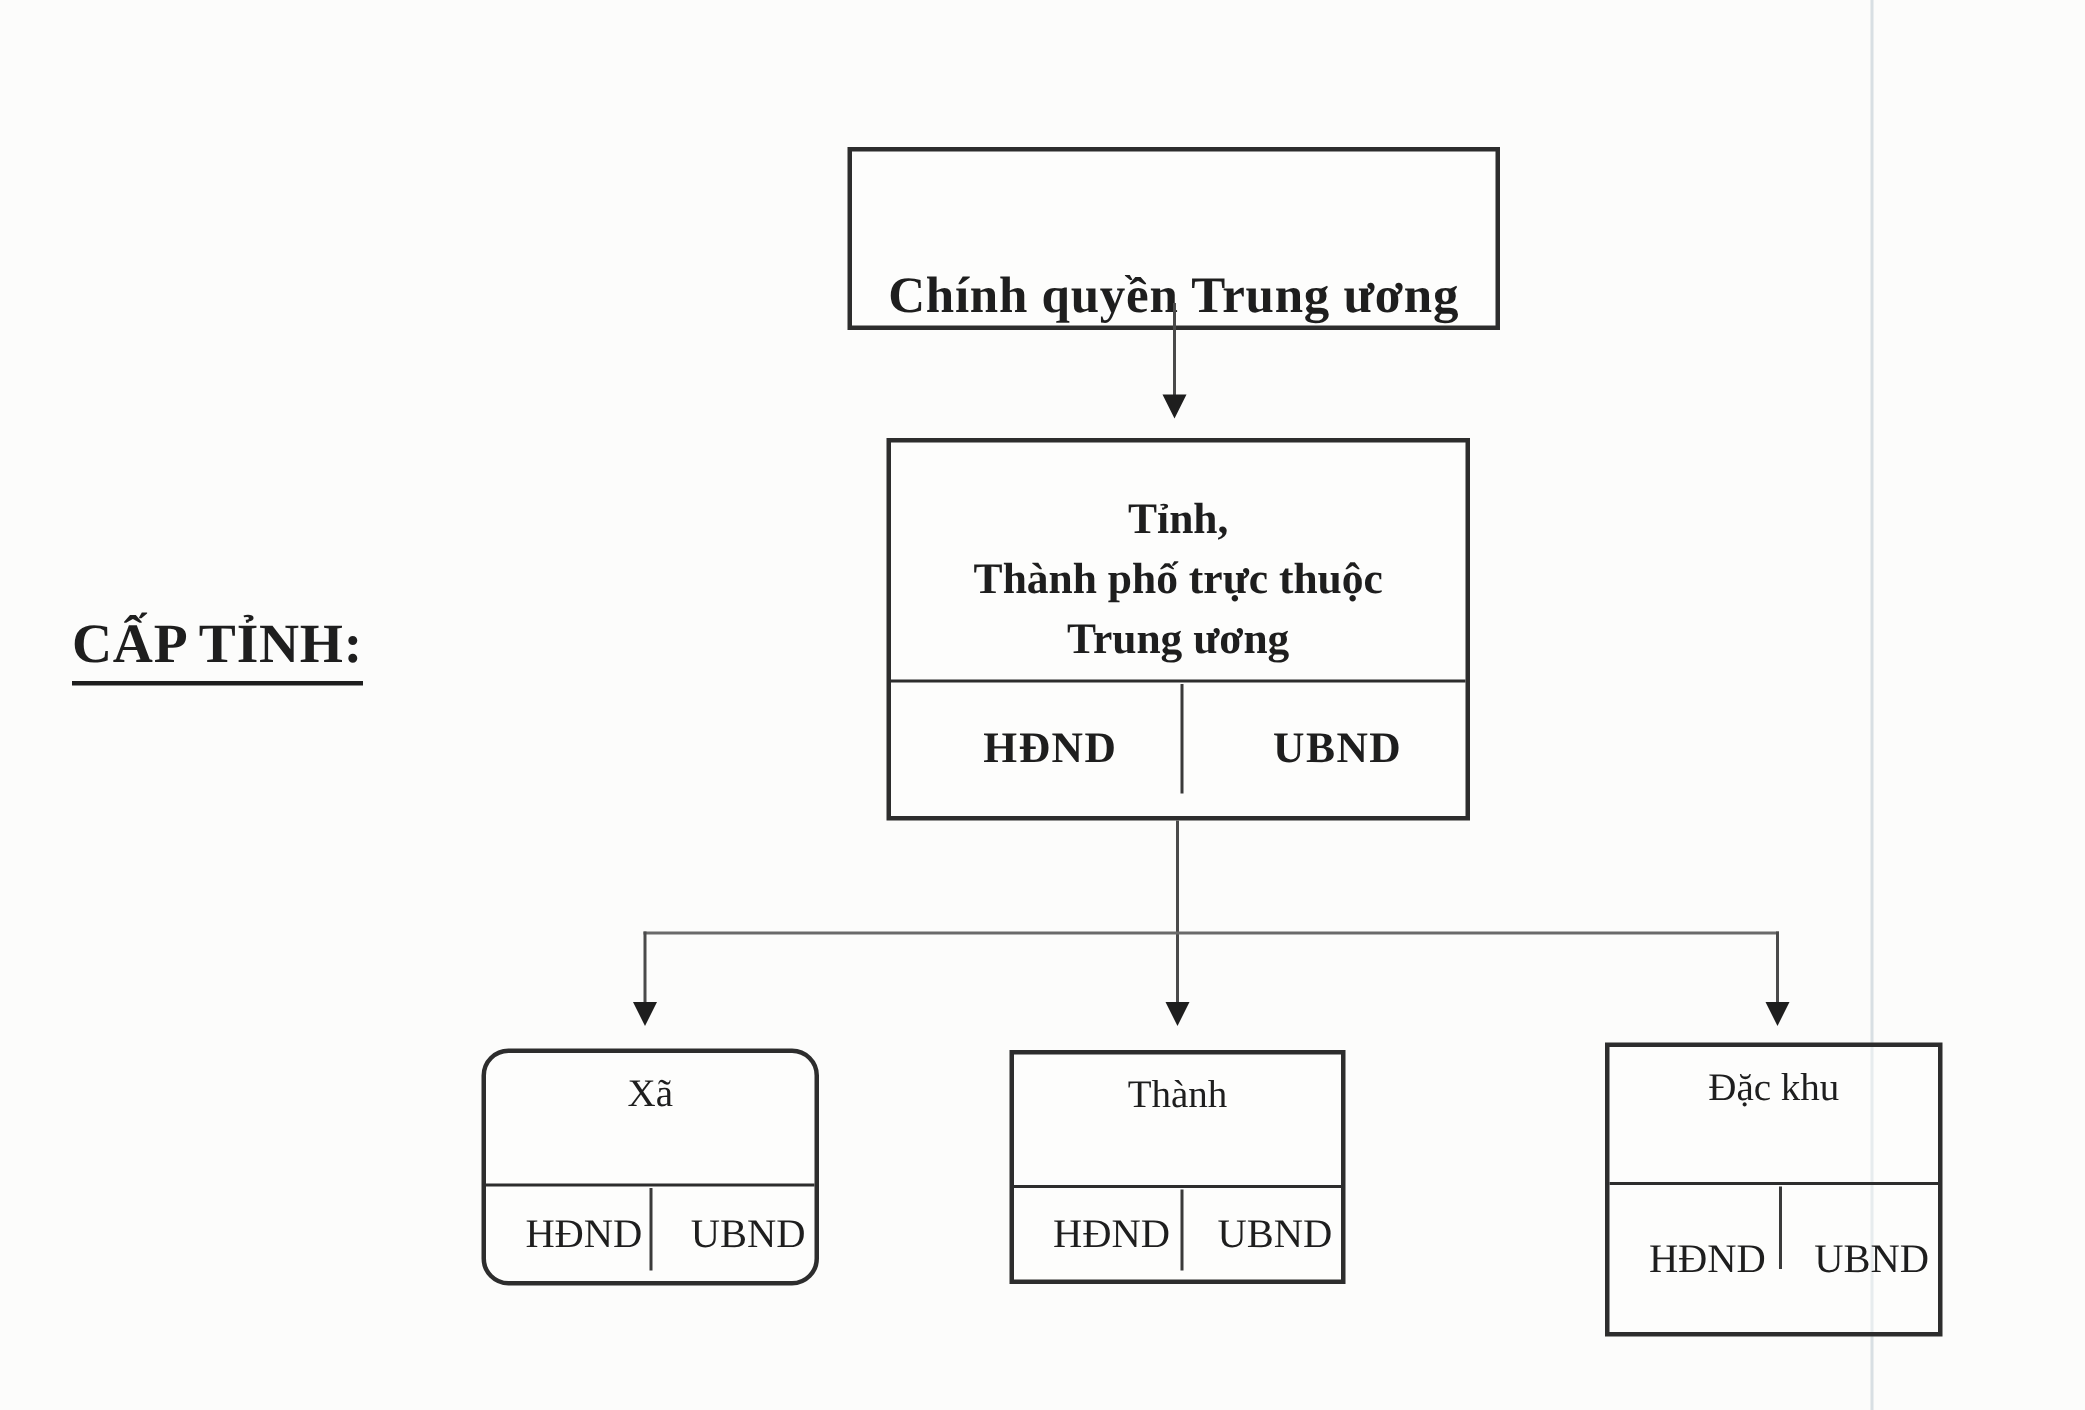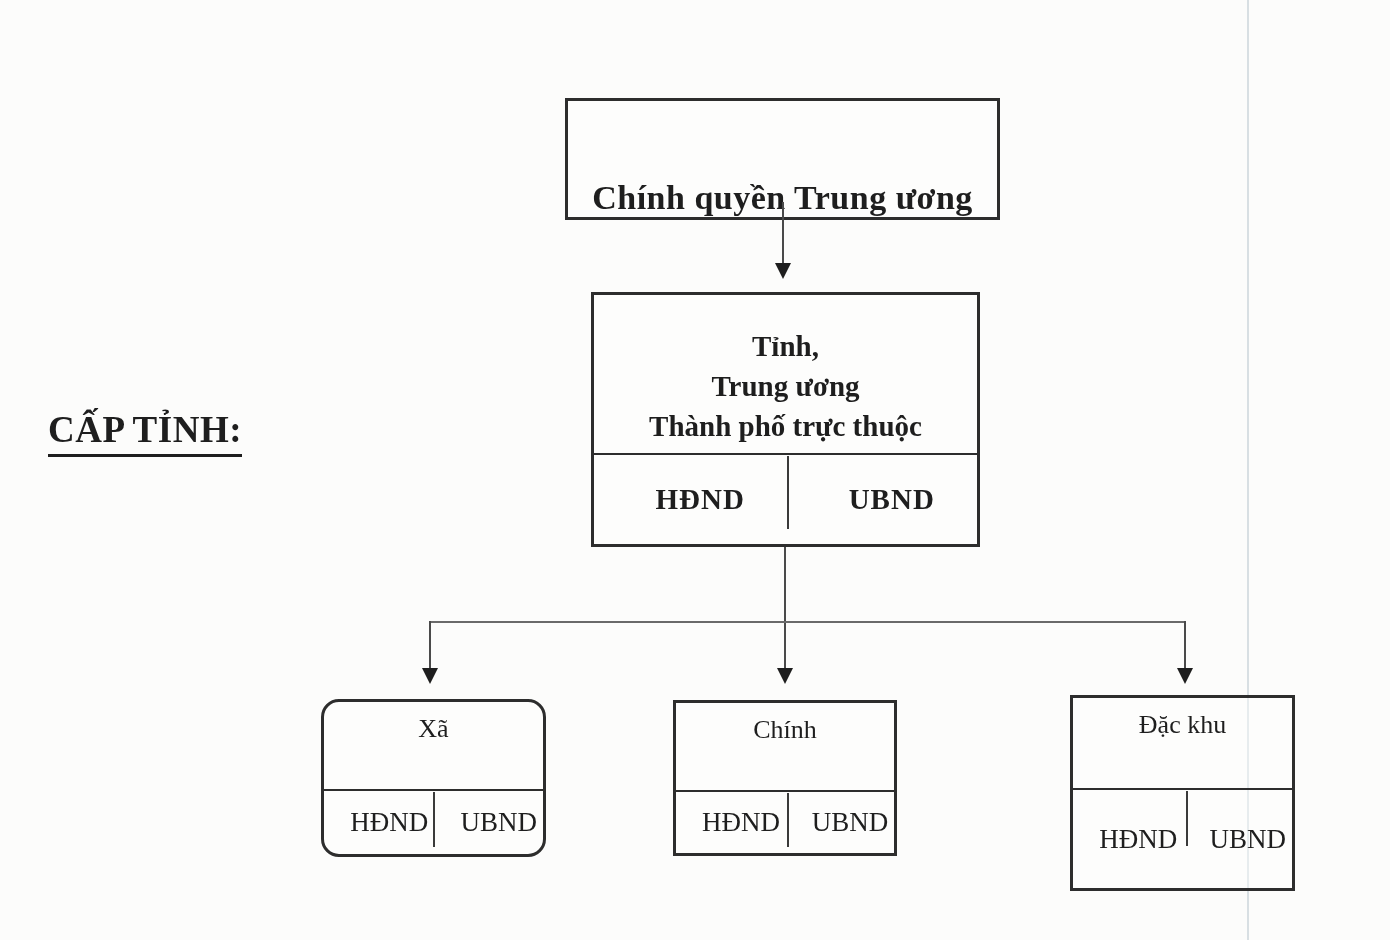--- a/index.html
+++ b/index.html
@@ -88,22 +88,22 @@
   <div class="vline" style="left:782px; top:202px; height:64px;"></div>
   <div class="ahead" style="left:775px; top:263px;"></div>
 
   <div class="side-label" style="left:48px; top:408px;">
     <span>CẤP TỈNH:</span>
   </div>
 
   <div class="box province-box">
     <div class="pname">
       <div>Tỉnh,</div>
+      <div>Thành phố trực thuộc</div>
       <div>Trung ương</div>
-      <div>Thành phố trực thuộc</div>
     </div>
     <div class="hdiv" style="top:158px;"></div>
     <div class="cellrow">
       <div class="cell">HĐND</div>
       <div class="cell">UBND</div>
     </div>
     <div class="vdiv" style="left:193px; top:161px; height:73px;"></div>
   </div>
 
   <div class="vline" style="left:784px; top:547px; height:123px;"></div>
@@ -119,21 +119,21 @@
     <div class="cname">Xã</div>
     <div class="hdiv" style="top:87px;"></div>
     <div class="cellrow" style="top:89px;">
       <div class="cell">HĐND</div>
       <div class="cell">UBND</div>
     </div>
     <div class="vdiv" style="left:109px; top:90px; height:55px;"></div>
   </div>
 
   <div class="box commune-box" style="left:673px; top:700px; width:224px; height:156px;">
-    <div class="cname">Chính</div>
+    <div class="cname">Thành</div>
     <div class="hdiv" style="top:87px;"></div>
     <div class="cellrow" style="top:89px;">
       <div class="cell">HĐND</div>
       <div class="cell">UBND</div>
     </div>
     <div class="vdiv" style="left:111px; top:90px; height:54px;"></div>
   </div>
 
   <div class="box commune-box" style="left:1070px; top:695px; width:225px; height:196px;">
     <div class="cname">Đặc khu</div>

